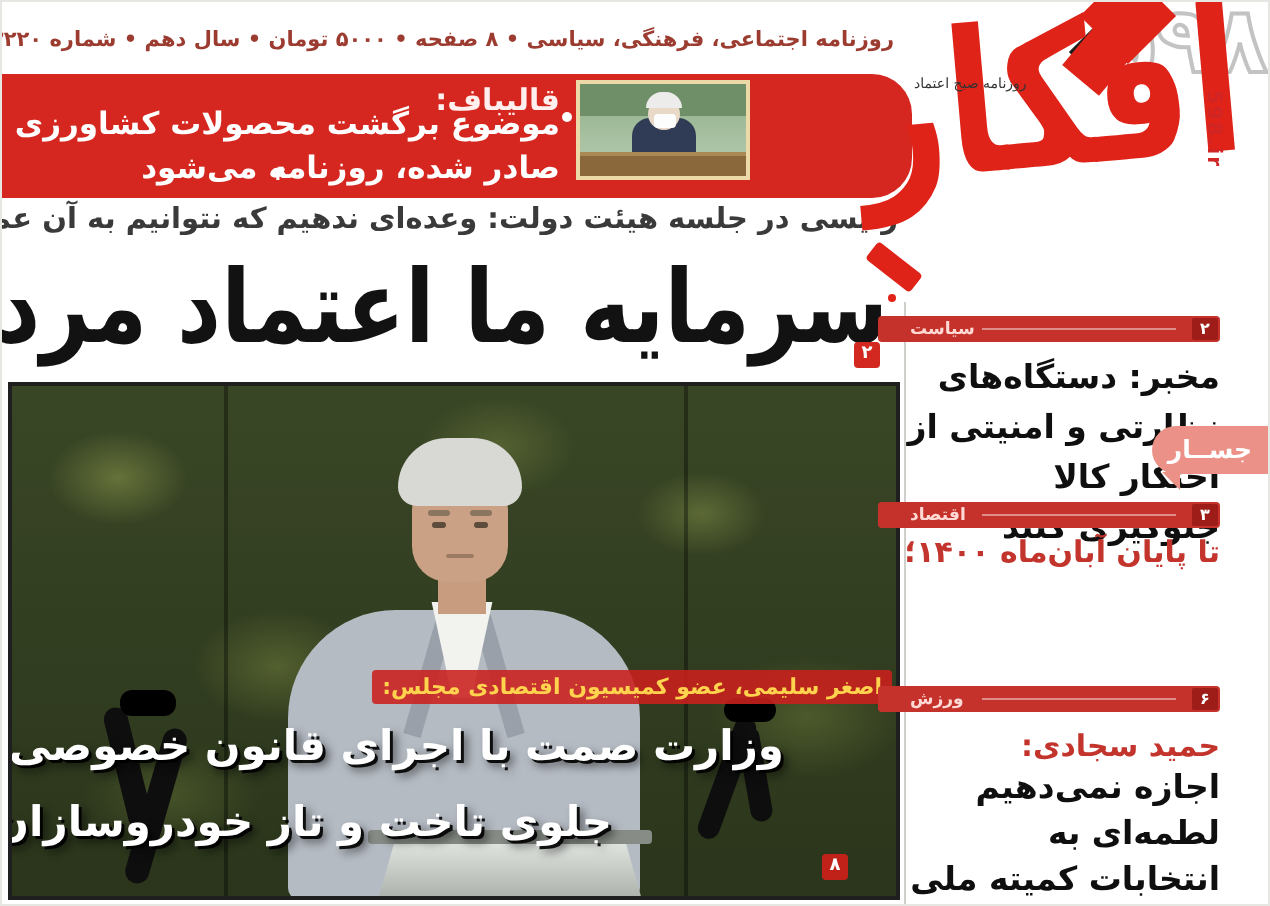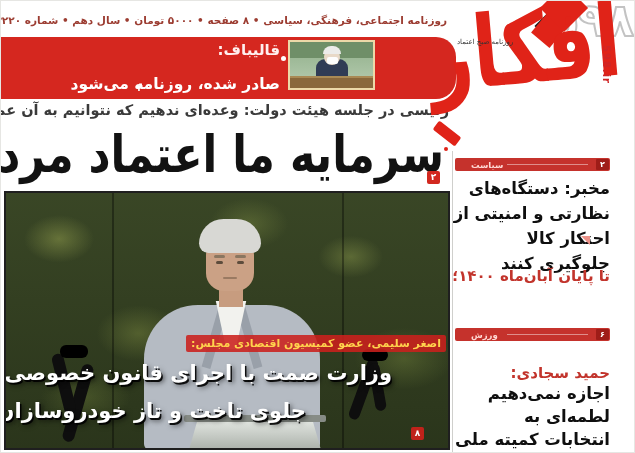--- a/index.html
+++ b/index.html
@@ -85,30 +85,30 @@
   #caption-badge{right:2px;top:142px;background:rgba(203,32,28,.88);color:#ffd34d;font-size:11px;
                  font-weight:bold;padding:2px 5px;border-radius:2px;white-space:nowrap;margin-left:40px;}
   .photo-head{color:#fff;font-weight:bold;font-size:21px;white-space:nowrap;
               text-shadow:1.5px 1.5px 0 rgba(0,0,0,.9), 3px 3px 5px rgba(0,0,0,.55);}
   #photo-l1{right:56px;top:168px;}
   #photo-l2{right:142px;top:206px;}
   #photo-ref{right:24px;bottom:8px;background:rgba(205,33,26,.92);}
 
   
   #divider{left:451px;top:150px;width:1px;height:303px;background:#cfcfcc;}
-  .sbar{right:24px;width:155px;height:13px;background:#c5322c;border-radius:2px;}
+  .sbar{right:24px;width:171px;height:13px;background:#c5322c;border-radius:2px;}
   .sbar-name{position:absolute;left:16px;top:1.5px;font-size:8.5px;font-weight:bold;color:#ffd9d4;}
   .sbar-line{position:absolute;left:52px;right:22px;top:6px;height:1px;background:rgba(255,255,255,.45);}
   .sbar-num{position:absolute;right:1px;top:1px;width:13px;height:11px;background:#9f1d18;color:#fff;
             font-size:8px;font-weight:bold;text-align:center;line-height:11px;border-radius:1px;}
   .shead{right:24px;width:157px;text-align:right;font-weight:bold;color:#0f0f0f;font-size:16.5px;}
   .skick{right:24px;font-size:15px;font-weight:bold;color:#c2342c;}
   #sbar1{top:157px;} #shead1{top:175px;line-height:25px;}
   #sbar2{top:250px;} #skick2{top:266px;} #shead2{top:281px;line-height:23px;}
-  #sbar3{top:327px;} #skick3{top:363px;} #shead3{top:381px;line-height:23px;}
+  #sbar3{top:342px;} #skick3{top:363px;} #shead3{top:381px;line-height:23px;}
   #jassar-tag{right:0;top:212px;width:58px;height:24px;background:#eb9188;border-radius:13px 0 0 13px;
               color:#fff;font-weight:bold;font-size:12.5px;text-align:center;line-height:24px;z-index:6;}
   #jassar-tail{right:44px;top:235px;width:0;height:0;border-top:9px solid #eb9188;
                border-left:9px solid transparent;z-index:6;}
 </style>
 </head>
 <body>
 
 <div class="page">
 
@@ -116,20 +116,21 @@
   <div class="abs" id="logo-d2"></div>
   <div class="abs" id="logo-d3"></div>
   <div class="abs" id="logo-d1"></div>
   <div class="abs" id="logo-text">افکار</div>
   <div class="abs" id="logo-subtitle">روزنامه صبح اعتماد</div>
   <div class="abs" id="site-vertical">598.ir</div>
   <div class="abs" id="info-line">روزنامه اجتماعی، فرهنگی، سیاسی • ۸ صفحه • ۵۰۰۰ تومان • سال دهم • شماره ۳۲۲۰ • پنجشنبه ۹ دی ۱۴۰۰</div>
 
   <div class="abs" id="banner">
     <div class="abs" id="banner-kicker">قالیباف:</div>
+    <div class="abs" id="banner-l1">موضوع برگشت محصولات کشاورزی</div>
     <div class="abs" id="banner-l2">صادر شده، روزنامه می‌شود</div>
     <div class="abs" id="banner-ref">۲</div>
     <div class="abs" id="banner-dot"></div>
     <div class="abs" id="banner-photo">
       <div class="abs bp-wall"></div>
       <div class="abs bp-suit"></div>
       <div class="abs bp-head"></div>
       <div class="abs bp-hair"></div>
       <div class="abs bp-mask"></div>
       <div class="abs bp-desk"></div>
@@ -175,22 +176,28 @@
 
   <div class="abs" id="divider"></div>
 
   <div class="abs sbar" id="sbar1">
     <span class="sbar-name">سیاست</span>
     <span class="sbar-line"></span>
     <span class="sbar-num">۲</span>
   </div>
   <div class="abs shead" id="shead1">مخبر: دستگاه‌های نظارتی و امنیتی از احتکار کالا جلوگیری کنند</div>
 
+  <div class="abs" id="jassar-tag">جســار</div>
   <div class="abs" id="jassar-tail"></div>
 
+  <div class="abs sbar" id="sbar2">
+    <span class="sbar-name">اقتصاد</span>
+    <span class="sbar-line"></span>
+    <span class="sbar-num">۳</span>
+  </div>
   <div class="abs skick" id="skick2">تا پایان آبان‌ماه ۱۴۰۰؛</div>
 
   <div class="abs sbar" id="sbar3">
     <span class="sbar-name">ورزش</span>
     <span class="sbar-line"></span>
     <span class="sbar-num">۶</span>
   </div>
   <div class="abs skick" id="skick3">حمید سجادی:</div>
   <div class="abs shead" id="shead3">اجازه نمی‌دهیم لطمه‌ای به انتخابات کمیته ملی المپیک وارد شود</div>
 

